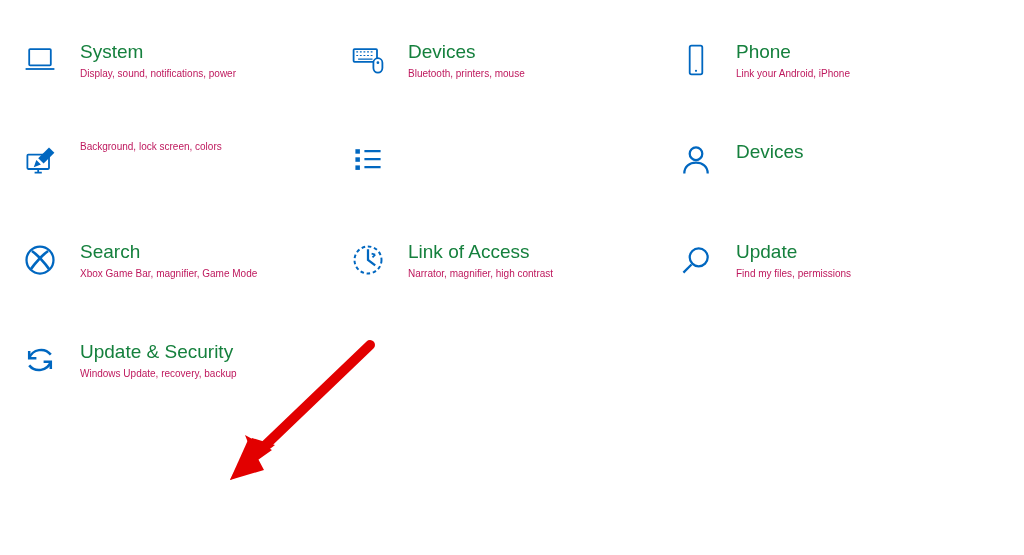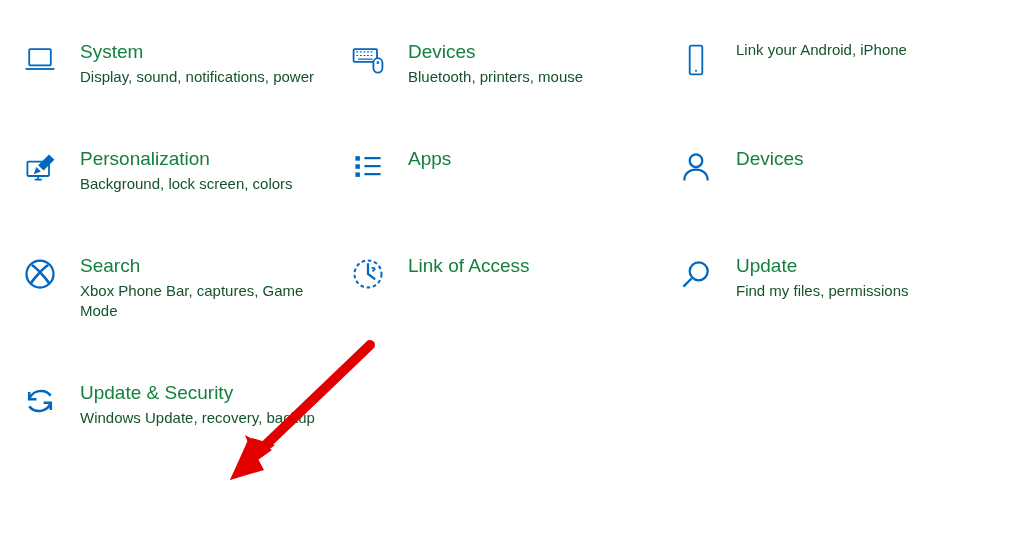--- a/index.html
+++ b/index.html
@@ -36,22 +36,22 @@
     .icon svg { width: 36px; height: 36px; }
     .text-col { display: flex; flex-direction: column; max-width: 250px; }
     .title {
       font-size: 19px;
       color: #15803d;
       font-weight: 400;
       line-height: 1.3;
       margin-bottom: 2px;
     }
     .desc {
-      font-size: 15px;
-      color: #14532d;
+      font-size: 10px;
+      color: #be185d;
       line-height: 1.35;
     }
     .arrow-annotation {
       position: absolute;
       left: 230px;
       top: 340px;
       pointer-events: none;
     }
   </style>
 </head>
@@ -88,50 +88,49 @@
   </div>
 
   <div class="tile">
     <span class="icon">
       <svg viewBox="0 0 40 40" fill="none" stroke="#0067c0" stroke-width="2">
         <rect x="13" y="4" width="14" height="32" rx="2"></rect>
         <circle cx="20" cy="32" r="1.2" fill="#0067c0" stroke="none"></circle>
       </svg>
     </span>
     <div class="text-col">
+      <span class="title">Phone</span>
       <span class="desc">Link your Android, iPhone</span>
     </div>
   </div>
 
   <div class="tile">
     <span class="icon">
       <svg viewBox="0 0 40 40" fill="none" stroke="#0067c0" stroke-width="2">
         <rect x="6" y="14" width="24" height="16" rx="1"></rect>
         <path d="M14 34 h8 M18 30 v4"></path>
         <path d="M30 6 l6 6 -12 12 -6-6 z" fill="#0067c0" stroke="none"></path>
         <path d="M16 20 l-3 8 8-3 z" fill="#0067c0" stroke="none"></path>
       </svg>
     </span>
     <div class="text-col">
-      <span class="title">Personalization</span>
       <span class="desc">Background, lock screen, colors</span>
     </div>
   </div>
 
   <div class="tile">
     <span class="icon">
       <svg viewBox="0 0 40 40" fill="none" stroke="#0067c0" stroke-width="2.5">
         <rect x="6" y="8" width="5" height="5" fill="#0067c0" stroke="none"></rect>
         <rect x="6" y="17" width="5" height="5" fill="#0067c0" stroke="none"></rect>
         <rect x="6" y="26" width="5" height="5" fill="#0067c0" stroke="none"></rect>
         <path d="M16 10 h18 M16 19 h18 M16 28 h18"></path>
       </svg>
     </span>
     <div class="text-col">
-      <span class="title">Apps</span>
     </div>
   </div>
 
   <div class="tile">
     <span class="icon">
       <svg viewBox="0 0 40 40" fill="none" stroke="#0067c0" stroke-width="2.5">
         <circle cx="20" cy="13" r="7"></circle>
         <path d="M7 35 c0-8 6-12 13-12 s13 4 13 12"></path>
       </svg>
     </span>
@@ -142,34 +141,35 @@
 
   <div class="tile">
     <span class="icon">
       <svg viewBox="0 0 40 40" fill="none" stroke="#0067c0" stroke-width="2.5">
         <circle cx="20" cy="20" r="15"></circle>
         <path d="M11 10 C17 14 26 24 30 30 M29 10 C23 14 14 24 10 30" stroke-width="3"></path>
       </svg>
     </span>
     <div class="text-col">
       <span class="title">Search</span>
-      <span class="desc">Xbox Phone Bar, captures, Game Mode</span>
+      <span class="desc">Xbox Game Bar, magnifier, Game Mode</span>
     </div>
   </div>
 
   <div class="tile">
     <span class="icon">
       <svg viewBox="0 0 40 40" fill="none" stroke="#0067c0" stroke-width="2.2">
         <circle cx="20" cy="20" r="15" stroke-dasharray="4 3"></circle>
         <path d="M20 8 v12 l8 6" stroke-width="2.5"></path>
         <path d="M28 14 l-3 3 M28 14 l-4 -1" stroke-width="2"></path>
       </svg>
     </span>
     <div class="text-col">
       <span class="title">Link of Access</span>
+      <span class="desc">Narrator, magnifier, high contrast</span>
     </div>
   </div>
 
   <div class="tile">
     <span class="icon">
       <svg viewBox="0 0 40 40" fill="none" stroke="#0067c0" stroke-width="2.5">
         <circle cx="23" cy="17" r="10"></circle>
         <path d="M15 25 L6 34"></path>
       </svg>
     </span>

